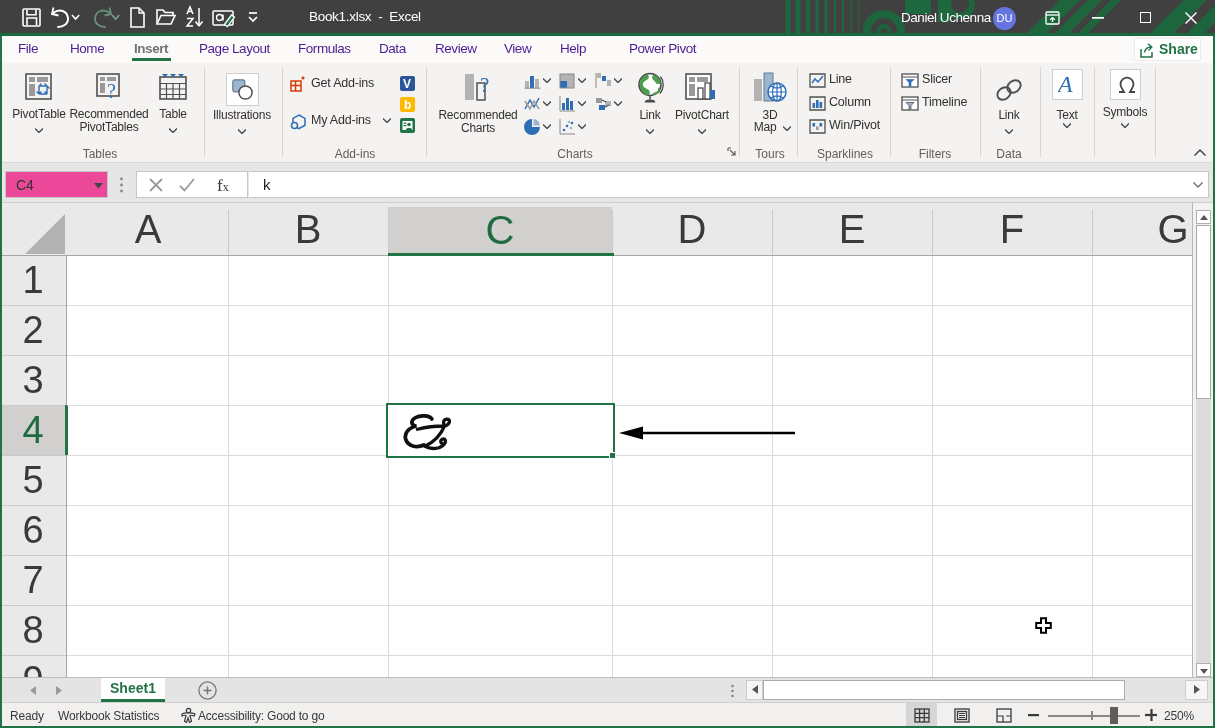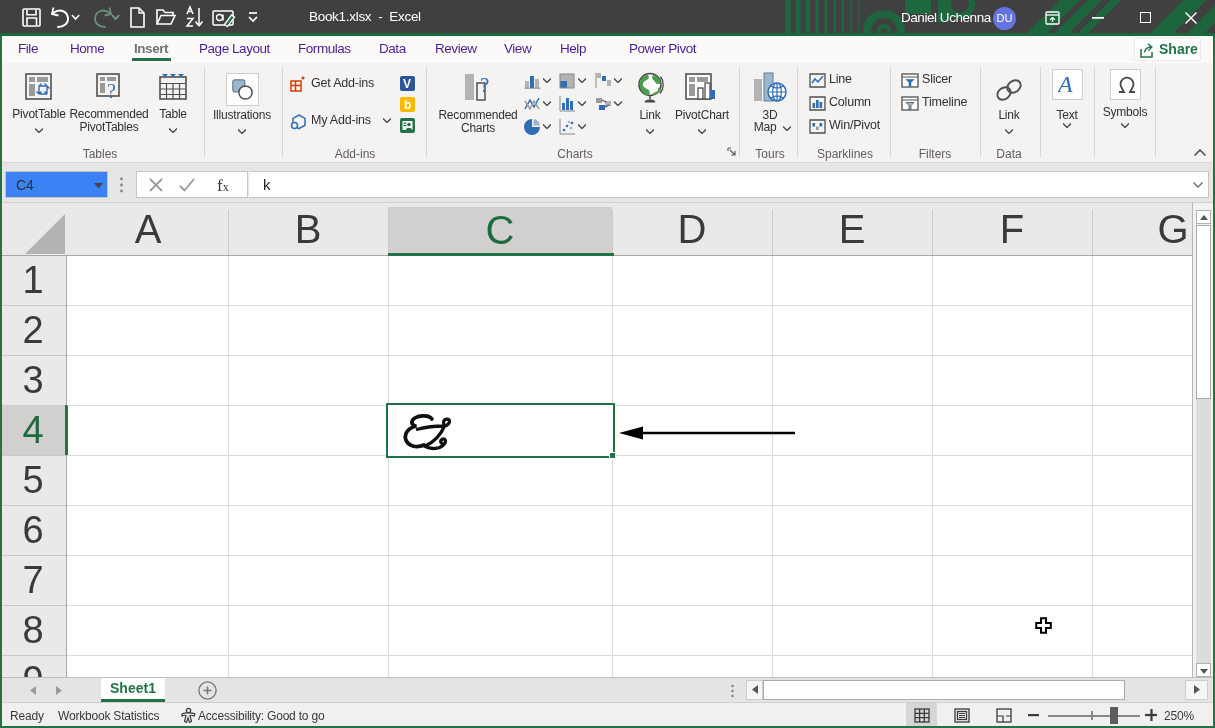--- a/index.html
+++ b/index.html
@@ -25,21 +25,21 @@
   
   #ribbon { position:absolute; left:0; top:63px; width:1215px; height:100px; background:#f5f3f1; border-bottom:1px solid #dbd9d7; }
   .rlabel { position:absolute; font-size:12px; letter-spacing:-0.2px; color:#323130; text-align:center; line-height:13px; }
   .rgroup { position:absolute; top:84px; font-size:12px; color:#605e5c; text-align:center; white-space:nowrap; }
   .rsep { position:absolute; top:4px; height:90px; width:1px; background:#d8d6d4; }
   .chev { position:absolute; }
   .rsmall { position:absolute; font-size:12.5px; letter-spacing:-0.2px; color:#323130; white-space:nowrap; }
 
   
   #fbar { position:absolute; left:0; top:163px; width:1215px; height:40px; background:#e6e6e6; border-bottom:1px solid #cfcfcf; }
-  #namebox { position:absolute; left:5px; top:8px; width:103px; height:27px; background:#3b82f6; border:1px solid #c8c6c4; font-size:14px; color:#323130; }
+  #namebox { position:absolute; left:5px; top:8px; width:103px; height:27px; background:#ec4899; border:1px solid #c8c6c4; font-size:14px; color:#323130; }
   #fxbox { position:absolute; left:136px; top:8px; width:112px; height:27px; background:#fff; border:1px solid #c8c6c4; }
   #finput { position:absolute; left:249px; top:8px; width:960px; height:27px; background:#fff; border:1px solid #c8c6c4; border-left:none; font-size:15px; color:#222; }
 
   
   #sheet { position:absolute; left:0; top:203px; width:1215px; height:474px; background:#fff; overflow:hidden; }
   #colband { position:absolute; left:0; top:0; width:1192px; height:52px; background:#e9e9e9; }
   .colhead { position:absolute; top:0; height:52px; line-height:52px; font-size:40px; color:#3b3a39; text-align:center; }
   .chline { position:absolute; top:7px; height:45px; width:1px; background:#c9c9c9; }
   #colband-b { position:absolute; left:0; top:52px; width:1192px; height:1px; background:#a6a6a6; }
   #rowband { position:absolute; left:0; top:53px; width:66px; height:421px; background:#e9e9e9; }

